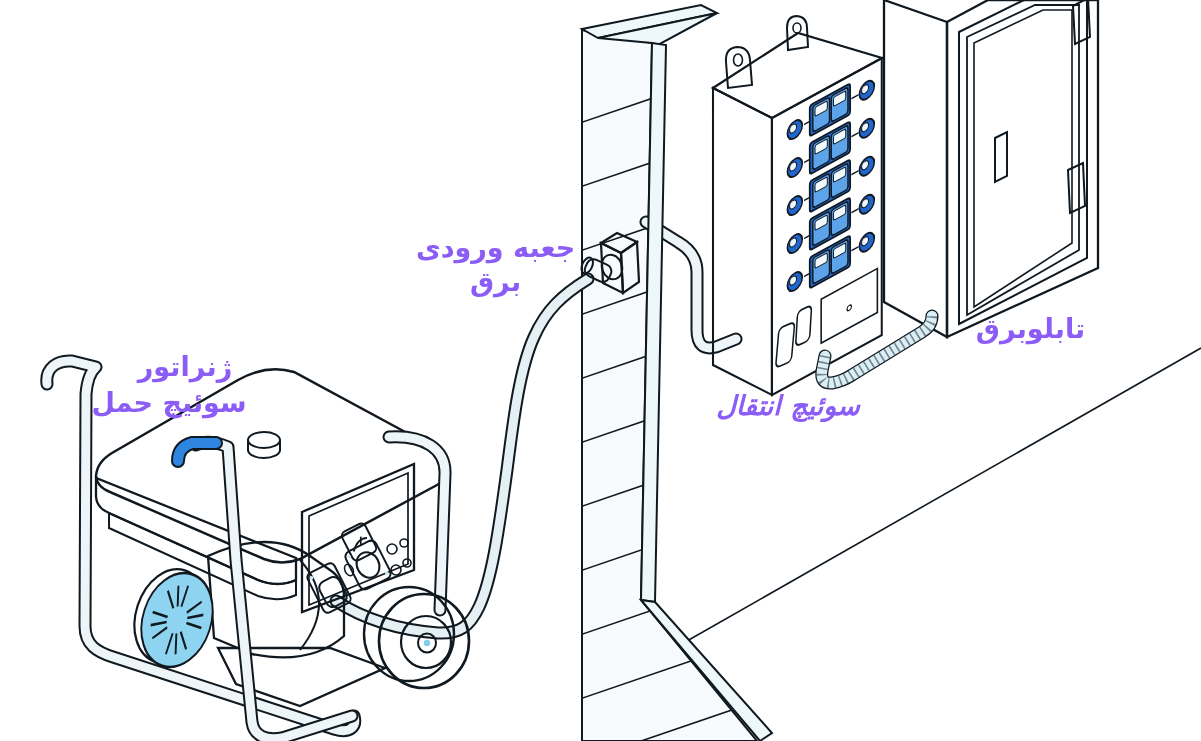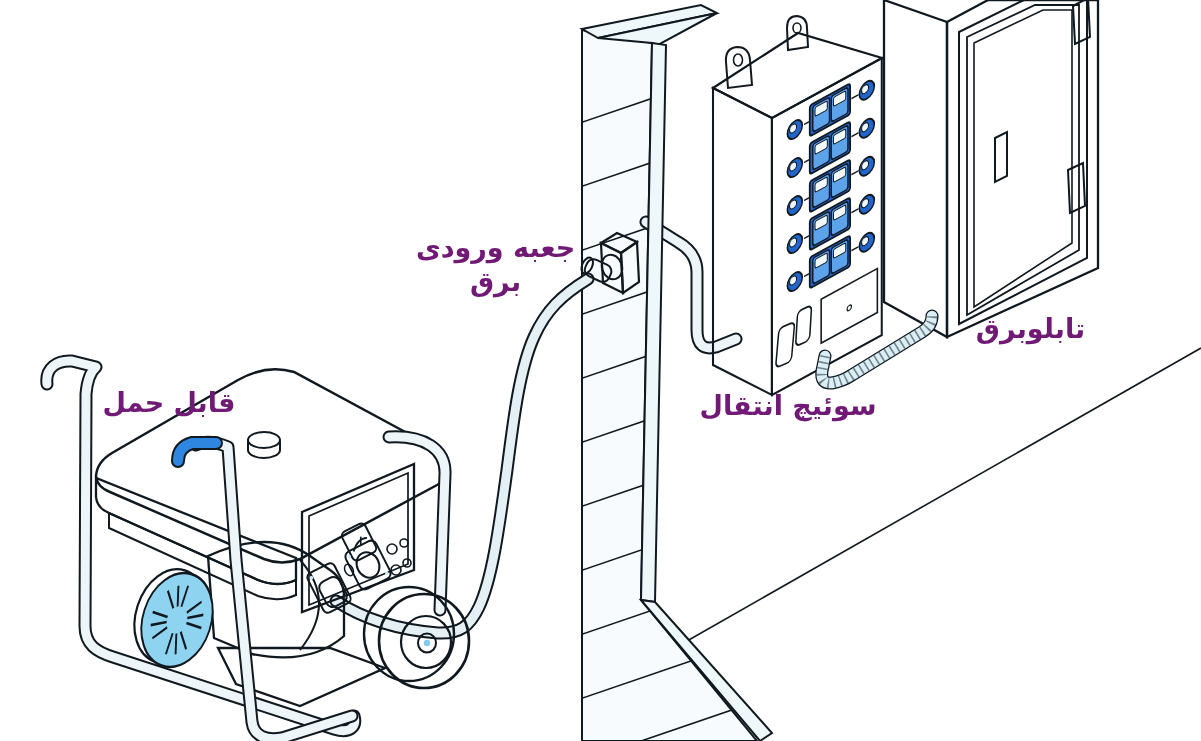--- a/index.html
+++ b/index.html
@@ -1,20 +1,20 @@
 <!DOCTYPE html>
 <html lang="fa"><head>
 <meta charset="utf-8">
 <style>
   html,body{margin:0;padding:0;background:#fff;}
   #stage{position:relative;width:1201px;height:741px;background:#ffffff;overflow:hidden;
          font-family:"DejaVu Sans",sans-serif;}
   #art{position:absolute;left:0;top:0;}
   .label{position:absolute;font-family:"DejaVu Sans",sans-serif;font-weight:700;
-         font-size:27px;color:#701a75;direction:rtl;text-align:center;line-height:1.25;}
+         font-size:27px;color:#8b5cf6;direction:rtl;text-align:center;line-height:1.25;}
   
   .ink{stroke:#101820;fill:none;}
   .wallface{fill:#f7fbfd;stroke:#101820;stroke-width:2;}
   .wallline{stroke:#101820;stroke-width:1.6;}
   .trim{fill:#eef7fa;stroke:#101820;stroke-width:2;}
   .tube-out{stroke:#101820;stroke-width:13;fill:none;stroke-linecap:round;stroke-linejoin:round;}
   .tube-in{stroke:#edf5f8;stroke-width:9;fill:none;stroke-linecap:round;stroke-linejoin:round;}
   .cable-out{stroke:#101820;stroke-width:13;fill:none;stroke-linecap:round;}
   .cable-in{stroke:#e4f0f4;stroke-width:9;fill:none;stroke-linecap:round;}
   .plate{fill:#2166cc;stroke:#101820;stroke-width:2;}
@@ -223,18 +223,19 @@
       <ellipse cx="424" cy="641" rx="45" ry="47" fill="#2b76dc" class="ink" stroke-width="2.6"></ellipse>
       <ellipse cx="426" cy="642" rx="25" ry="26" fill="#85cbf0" class="ink" stroke-width="2.2"></ellipse>
       <ellipse cx="427" cy="643" rx="9" ry="9.5" fill="#1f5fc8" class="ink" stroke-width="2"></ellipse>
       <circle cx="427" cy="643" r="3.2" fill="#85cbf0"></circle>
     </g>
   </g>
 </svg>
 
 <div class="label" style="left:408px;top:231px;width:175px;">جعبه ورودی برق</div>
 
-<div class="label" style="left:84px;top:386px;width:170px;">قابل حمل</div>
-
-<div class="label" style="left:698px;top:389px;width:180px;">سوئیچ انتقال</div>
+<div class="label" style="left:100px;top:350px;width:170px;">ژنراتور</div>
+<div class="label" style="left:84px;top:386px;width:170px;">سوئیچ حمل</div>
+
+<div class="label" style="left:698px;top:389px;width:180px;font-style:italic;">سوئیچ انتقال</div>
 
 <div class="label" style="left:953px;top:312px;width:155px;">تابلوبرق</div>
 </div>
 
 </body></html>

